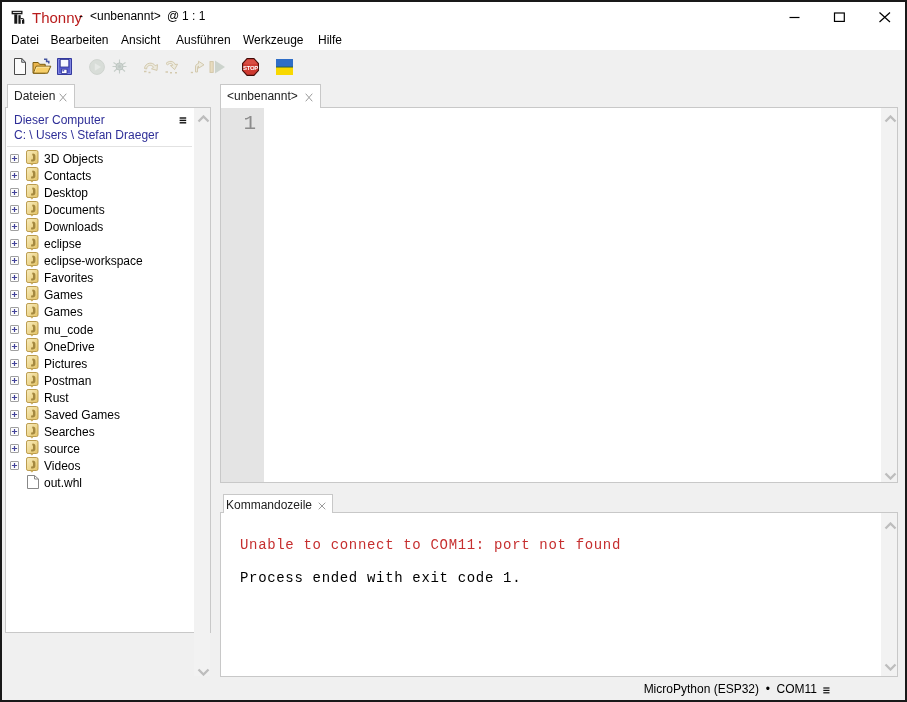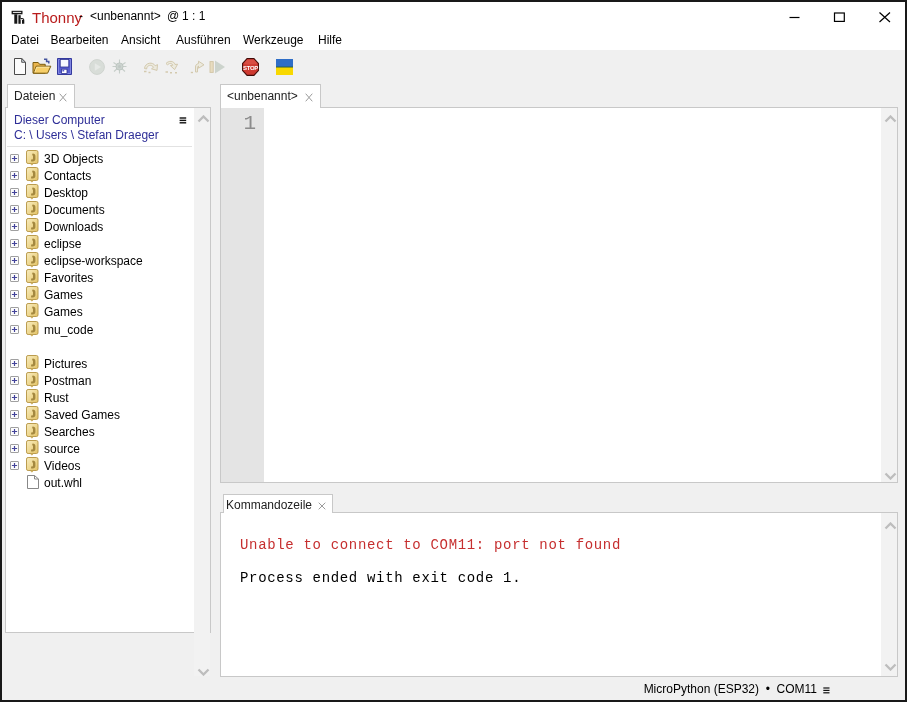--- a/index.html
+++ b/index.html
@@ -357,20 +357,40 @@
               <stop offset="0.55" stop-color="#eed78f"></stop>
               <stop offset="1" stop-color="#e2c266"></stop>
   </linearGradient>
           </defs>
   <rect x="0.5" y="0.5" width="11.5" height="13" rx="1.6" fill="url(#fg)" stroke="#bb9c4e"></rect>
   <path d="M6.6 3.4 c2 0.1 2.8 0.9 2.8 2.6 v3 c0 1.7 -1 2.4 -2.7 2.4 h-1.6 v-2 h1 c0.6 0 0.9 -0.3 0.9 -0.9 v-2.2 c0 -0.7 -0.3 -0.9 -1 -1 z" fill="#a4883f"></path>
   <path d="M4.2 13.4 h3.4 l-1.7 1.8 z" fill="#d9ba5d" stroke="#bb9c4e" stroke-width="0.6"></path>
 </svg>
         <span class="rowlabel">mu_code</span>
       </div>
+      <div class="treerow" style="top:188.55px">
+        <span class="plus">
+          <svg width="7" height="7" style="position:absolute;left:0px;top:0px" viewBox="0 0 7 7">
+            <path d="M3.5 0.9 v5.2 M0.9 3.5 h5.2" stroke="#44449a" stroke-width="1.2"></path>
+          </svg>
+        </span>
+        <svg style="position:absolute;left:20px;top:0px" width="13" height="16" viewBox="0 0 13 16">
+  <defs>
+            <linearGradient id="fg" x1="0" y1="0" x2="1" y2="1">
+    <stop offset="0" stop-color="#f7ecc0"></stop>
+              <stop offset="0.55" stop-color="#eed78f"></stop>
+              <stop offset="1" stop-color="#e2c266"></stop>
+  </linearGradient>
+          </defs>
+  <rect x="0.5" y="0.5" width="11.5" height="13" rx="1.6" fill="url(#fg)" stroke="#bb9c4e"></rect>
+  <path d="M6.6 3.4 c2 0.1 2.8 0.9 2.8 2.6 v3 c0 1.7 -1 2.4 -2.7 2.4 h-1.6 v-2 h1 c0.6 0 0.9 -0.3 0.9 -0.9 v-2.2 c0 -0.7 -0.3 -0.9 -1 -1 z" fill="#a4883f"></path>
+  <path d="M4.2 13.4 h3.4 l-1.7 1.8 z" fill="#d9ba5d" stroke="#bb9c4e" stroke-width="0.6"></path>
+</svg>
+        <span class="rowlabel">OneDrive</span>
+      </div>
       <div class="treerow" style="top:205.60000000000002px">
         <span class="plus">
           <svg width="7" height="7" style="position:absolute;left:0px;top:0px" viewBox="0 0 7 7">
             <path d="M3.5 0.9 v5.2 M0.9 3.5 h5.2" stroke="#44449a" stroke-width="1.2"></path>
           </svg>
         </span>
         <svg style="position:absolute;left:20px;top:0px" width="13" height="16" viewBox="0 0 13 16">
   <defs>
             <linearGradient id="fg" x1="0" y1="0" x2="1" y2="1">
     <stop offset="0" stop-color="#f7ecc0"></stop>

